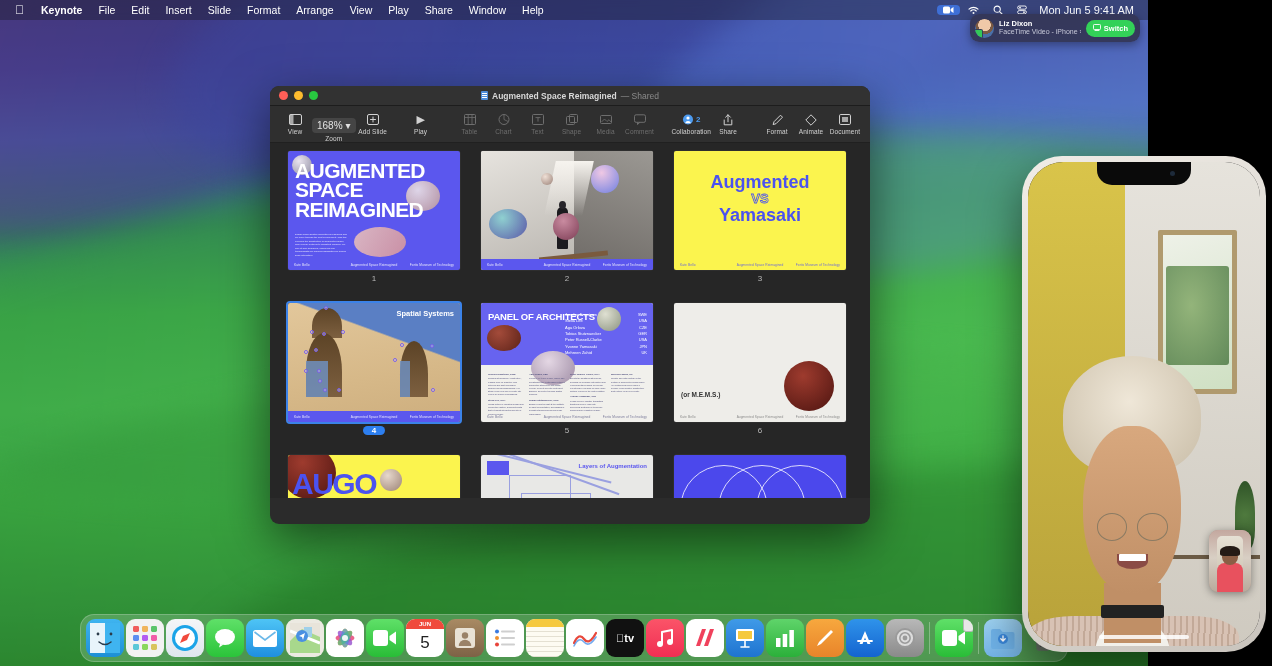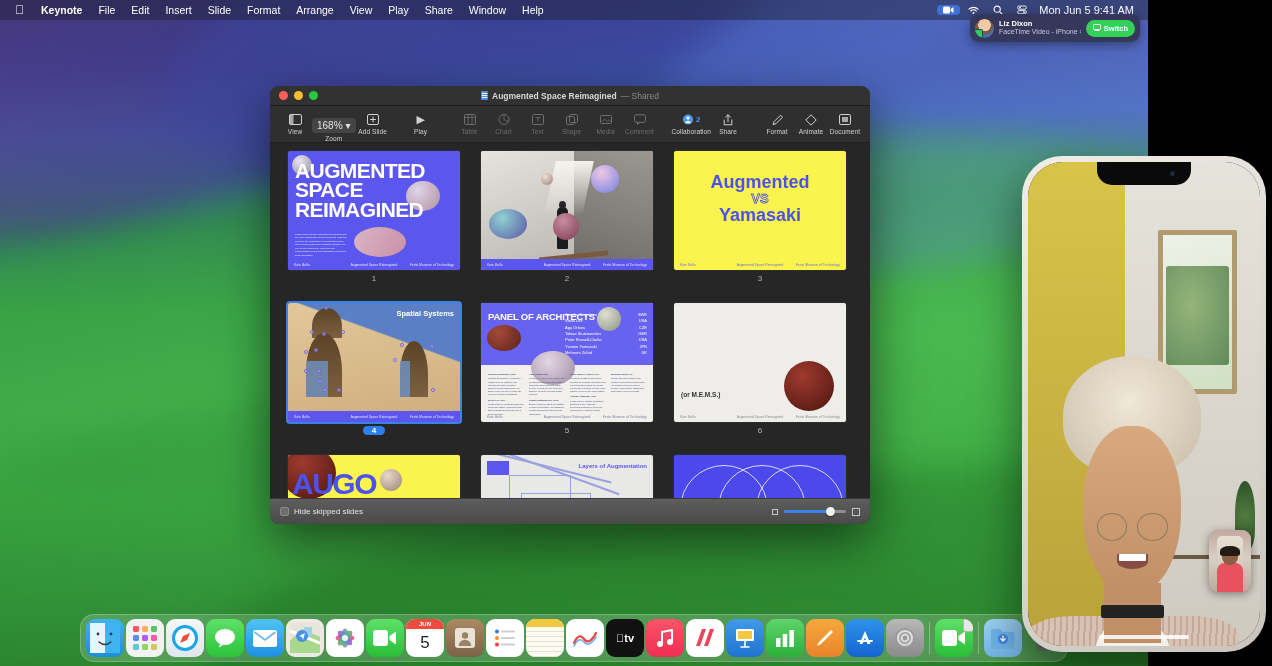--- a/index.html
+++ b/index.html
@@ -677,32 +677,20 @@
             <div class="circ" style="left:44px;top:10px;width:88px;height:88px;"></div>
             <div class="circ" style="left:82px;top:10px;width:88px;height:88px;"></div>
 
           </div>
 
         </div>
 
       </div>
     </div>
 
-    <div class="kw-bottom">
-      <div class="chk"></div>
-      <div class="kb-lbl">Hide skipped slides</div>
-      <div class="zs">
-        <div class="zs-ic sm"></div>
-        <div class="zs-track">
-          <div class="zs-fill"></div>
-          <div class="zs-knob"></div>
-        </div>
-        <div class="zs-ic"></div>
-      </div>
-    </div>
   </div>
 
   <div id="dock">
     <div class="dk" style="background:linear-gradient(180deg,#3fb4f0,#1c8fd6)">
       <svg width="30" height="30" viewBox="0 0 30 30">
           <rect x="0" y="0" width="15" height="30" fill="#e8f4fb"></rect>
           <rect x="15" y="0" width="15" height="30" fill="#3fb4f0"></rect>
           <circle cx="8" cy="11" r="1.4" fill="#2b3b4a"></circle>
           <circle cx="21" cy="11" r="1.4" fill="#2b3b4a"></circle>
           <path d="M9 19q6 5 12 0" stroke="#2b3b4a" stroke-width="1.5" fill="none" stroke-linecap="round"></path>

